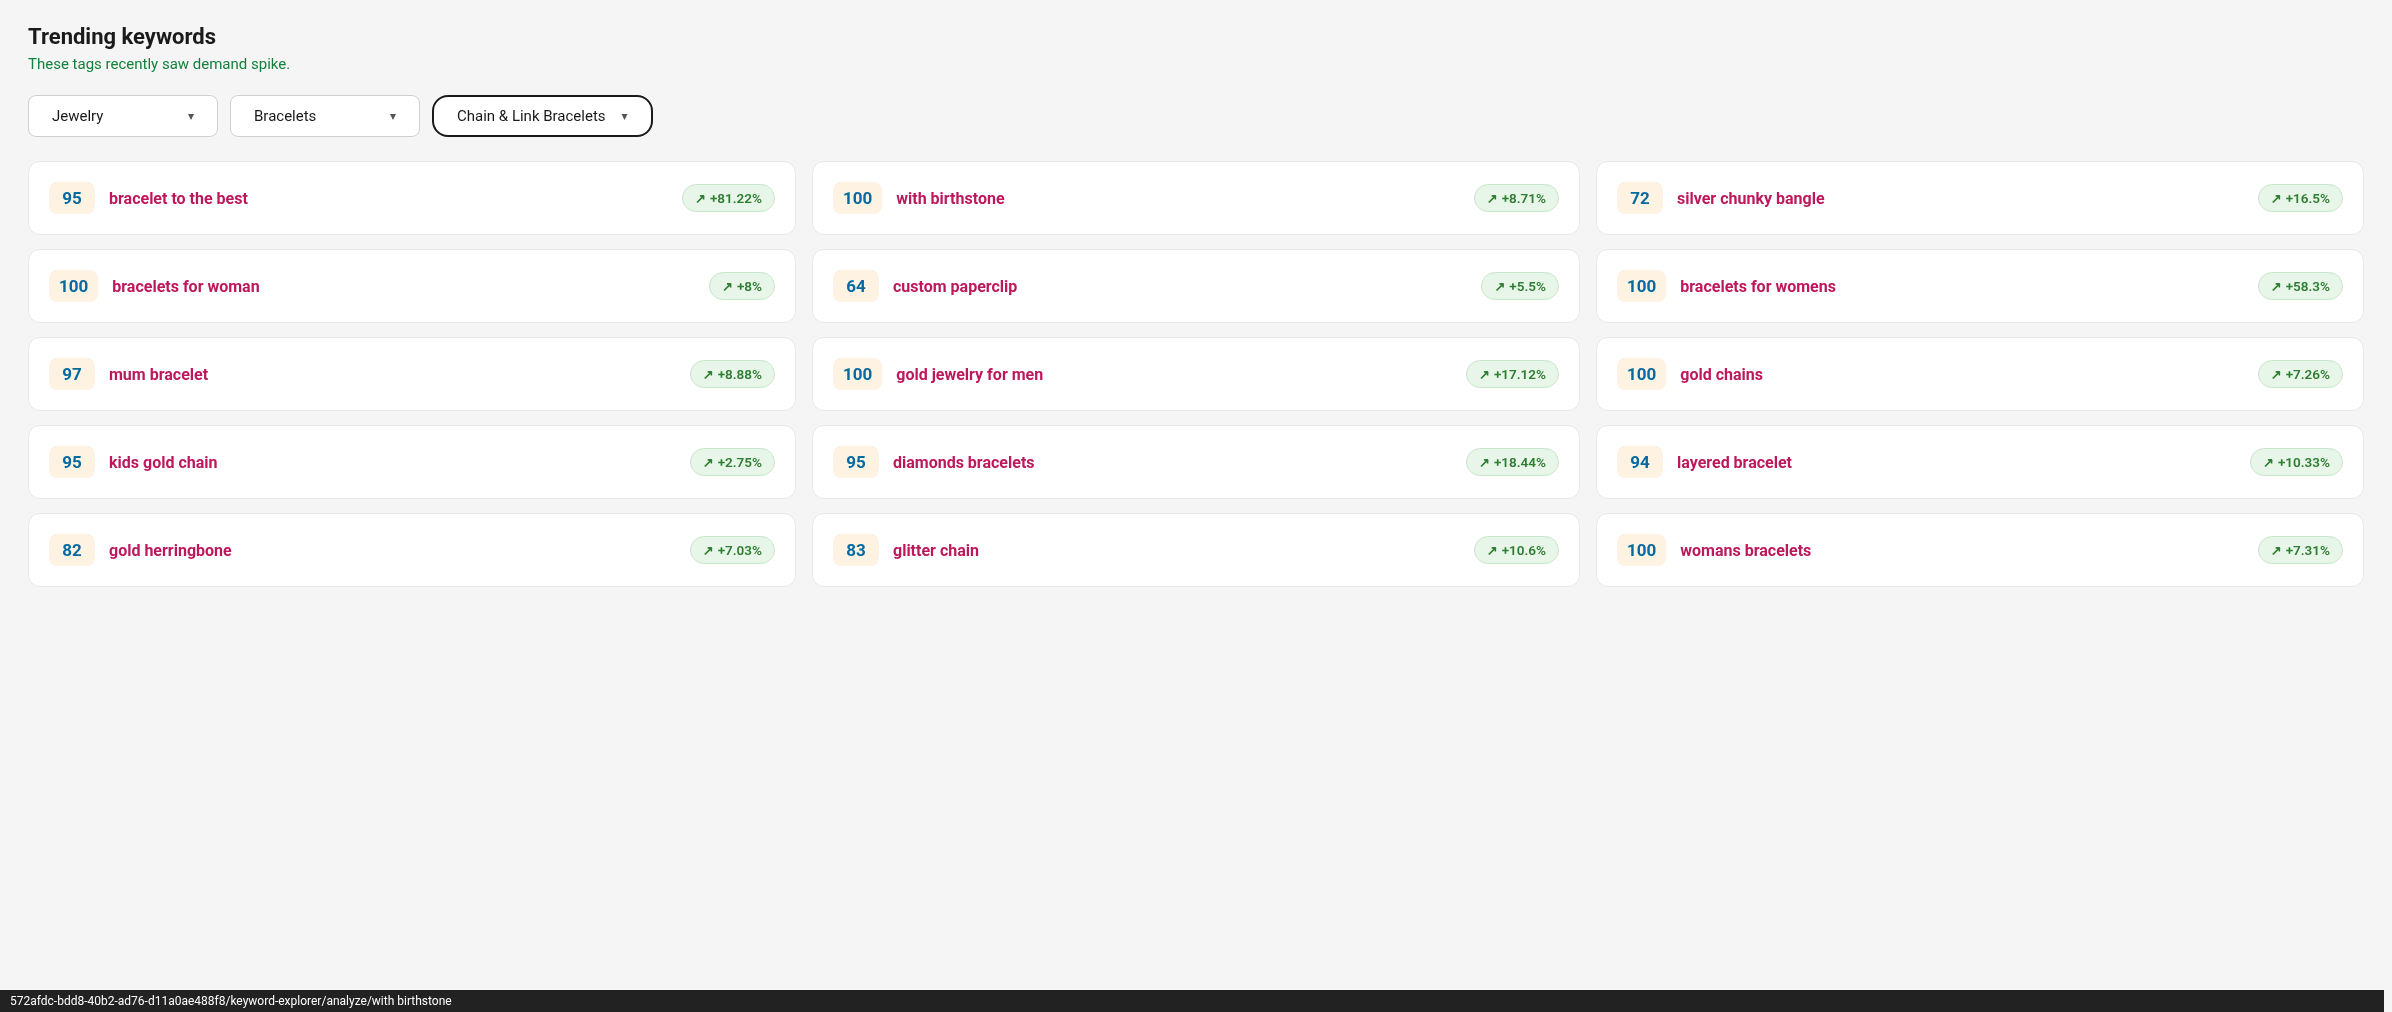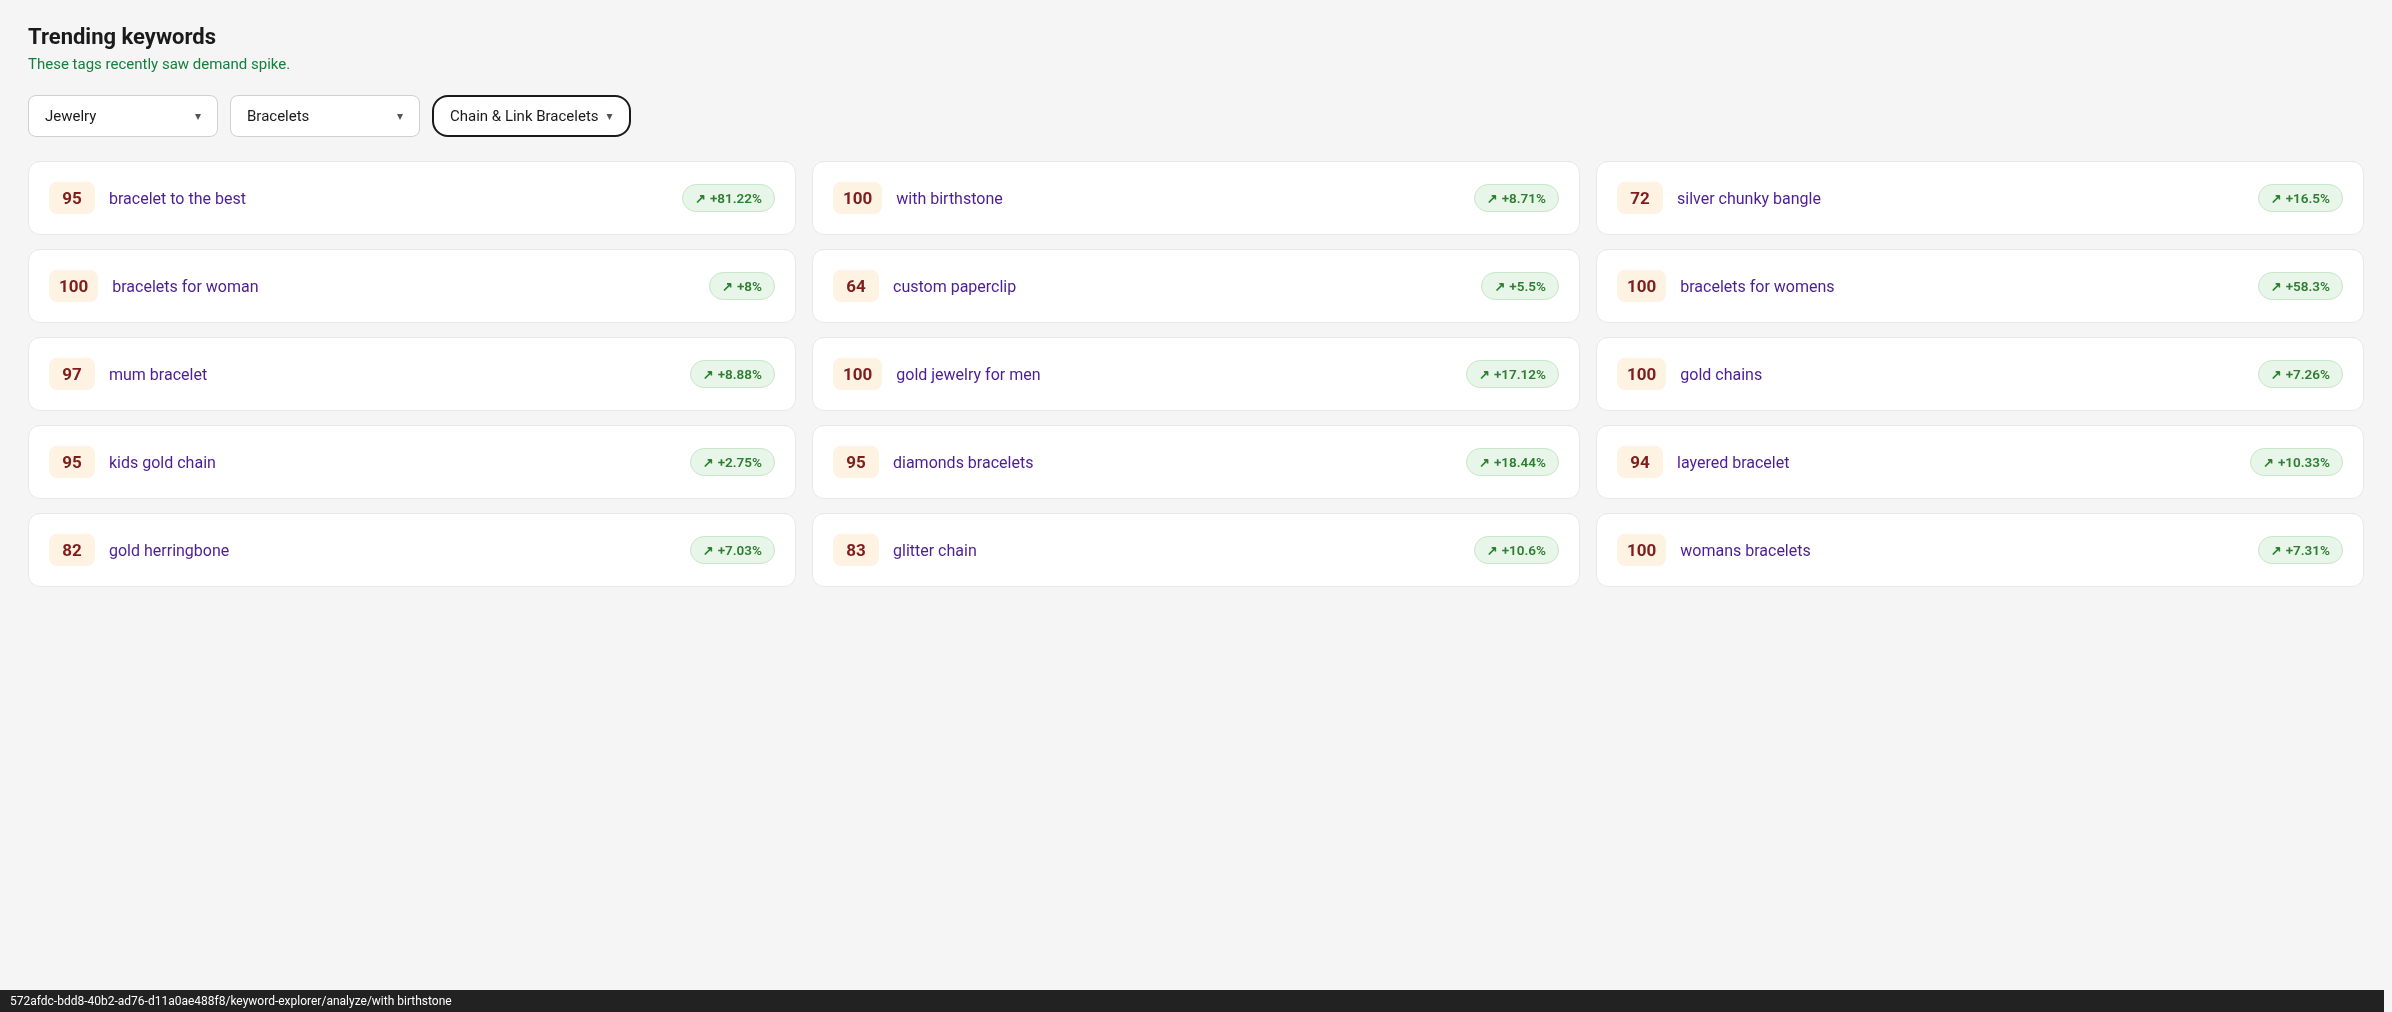--- a/index.html
+++ b/index.html
@@ -24,25 +24,25 @@
       gap: 12px;
       margin-bottom: 24px;
     }
     .filter-select {
       display: flex;
       align-items: center;
       justify-content: space-between;
       background: #fff;
       border: 1px solid #d0d0d0;
       border-radius: 8px;
-      padding: 10px 16px;
+      padding: 10px 23px;
       font-size: 15px;
       cursor: pointer;
       min-width: 190px;
-      gap: 8px;
+      gap: 16px;
     }
     .filter-select.active {
       border: 2.5px solid #1a1a1a;
       border-radius: 16px;
     }
     .filter-select .chevron {
       font-size: 12px;
       color: #555;
     }
     .grid {
@@ -60,32 +60,32 @@
       gap: 10px;
       border: 1px solid #e8e8e8;
     }
     .keyword-left {
       display: flex;
       align-items: center;
       gap: 14px;
     }
     .score-badge {
       background: #fef3e2;
-      color: #7f1d1d;
+      color: #0369a1;
       font-weight: 700;
       font-size: 17px;
       border-radius: 8px;
       padding: 6px 10px;
       min-width: 46px;
       text-align: center;
     }
     .keyword-text {
       font-size: 16px;
-      font-weight: 400;
-      color: #4c1d95;
+      font-weight: 700;
+      color: #be185d;
     }
     .trend-badge {
       background: #e8f5e9;
       color: #2e7d32;
       border-radius: 20px;
       padding: 5px 12px;
       font-size: 13.5px;
       font-weight: 600;
       white-space: nowrap;
       display: flex;

